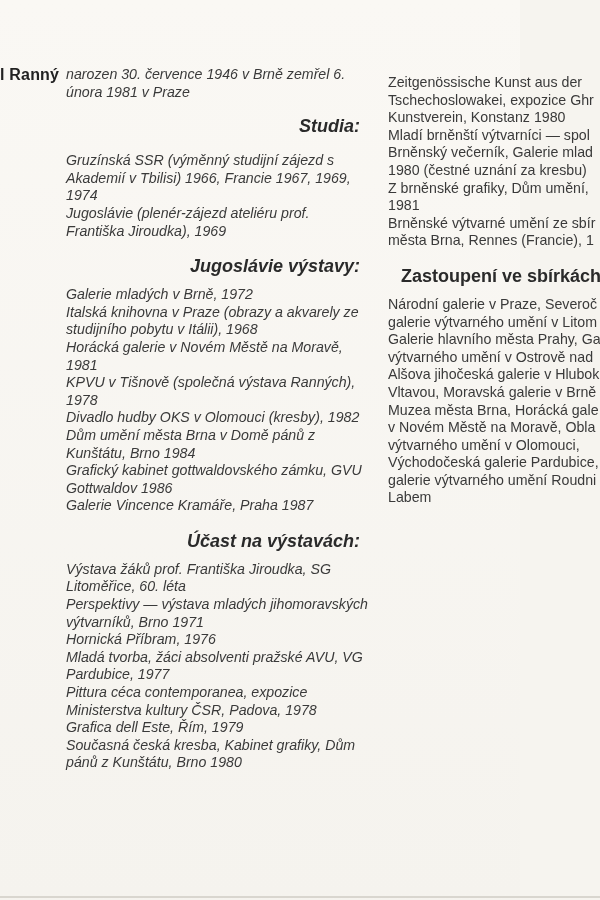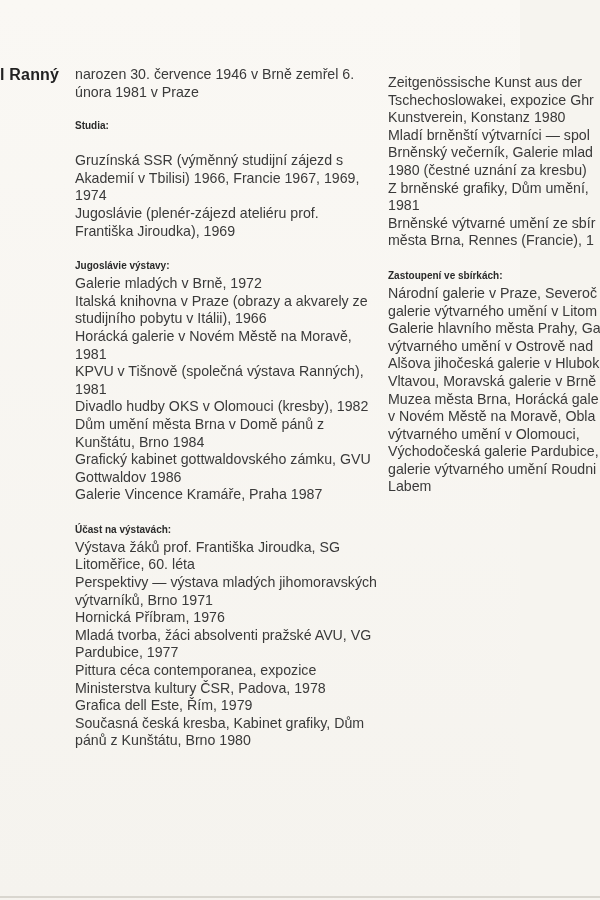--- a/index.html
+++ b/index.html
@@ -13,32 +13,33 @@
     .page {
       position: absolute; left: 0; top: 0; width: 520px; height: 900px;
       background: linear-gradient(#faf8f4, #f5f3ee);
     }
     .author {
       position: absolute; left: 0; top: 66px;
       font-weight: bold; font-size: 16px; color: #222;
       letter-spacing: 0.2px;
     }
     .col-left {
-      position: absolute; left: 75px; top: 66px; width: 305px;
-      font-size: 14.2px; line-height: 17.6px;
+      position: absolute; left: 66px; top: 66px; width: 305px;
+      font-size: 14.2px; line-height: 17.6px; font-style: italic;
     }
     .col-right {
       position: absolute; left: 388px; top: 74px; width: 230px;
       font-size: 14.2px; line-height: 17.6px; white-space: nowrap;
     }
     .intro { margin: 0 0 16px 0; }
     .section { margin-bottom: 17px; }
     .section h3 {
-      margin: 0; font-size: 10px; font-weight: bold; color: #2a2a2a;
+      margin: 11px; font-size: 18px; font-weight: bold; color: #2a2a2a;
       line-height: 18px;
+      text-align: right;
     }
     .section .entry { margin: 0; }
     .col-right .entry { margin: 0; }
     .bottom-line {
       position: absolute; left: 0; top: 896px; width: 600px; height: 2px;
       background: #d9d6cf;
     }
   </style>
 </head>
 <body>
@@ -54,23 +55,23 @@
     </div>
 
     <div class="section">
       <p class="entry">Gruzínská SSR (výměnný studijní zájezd s Akademií v Tbilisi) 1966, Francie 1967, 1969, 1974</p>
       <p class="entry">Jugoslávie (plenér-zájezd ateliéru prof. Františka Jiroudka), 1969</p>
     </div>
 
     <div class="section">
       <h3>Jugoslávie výstavy:</h3>
       <p class="entry">Galerie mladých v Brně, 1972</p>
-      <p class="entry">Italská knihovna v Praze (obrazy a akvarely ze studijního pobytu v Itálii), 1966</p>
+      <p class="entry">Italská knihovna v Praze (obrazy a akvarely ze studijního pobytu v Itálii), 1968</p>
       <p class="entry">Horácká galerie v Novém Městě na Moravě, 1981</p>
-      <p class="entry">KPVU v Tišnově (společná výstava Ranných), 1981</p>
+      <p class="entry">KPVU v Tišnově (společná výstava Ranných), 1978</p>
       <p class="entry">Divadlo hudby OKS v Olomouci (kresby), 1982</p>
       <p class="entry">Dům umění města Brna v Domě pánů z Kunštátu, Brno 1984</p>
       <p class="entry">Grafický kabinet gottwaldovského zámku, GVU Gottwaldov 1986</p>
       <p class="entry">Galerie Vincence Kramáře, Praha 1987</p>
     </div>
 
     <div class="section">
       <h3>Účast na výstavách:</h3>
       <p class="entry">Výstava žáků prof. Františka Jiroudka, SG Litoměřice, 60. léta</p>
       <p class="entry">Perspektivy — výstava mladých jihomoravských výtvarníků, Brno 1971</p>

